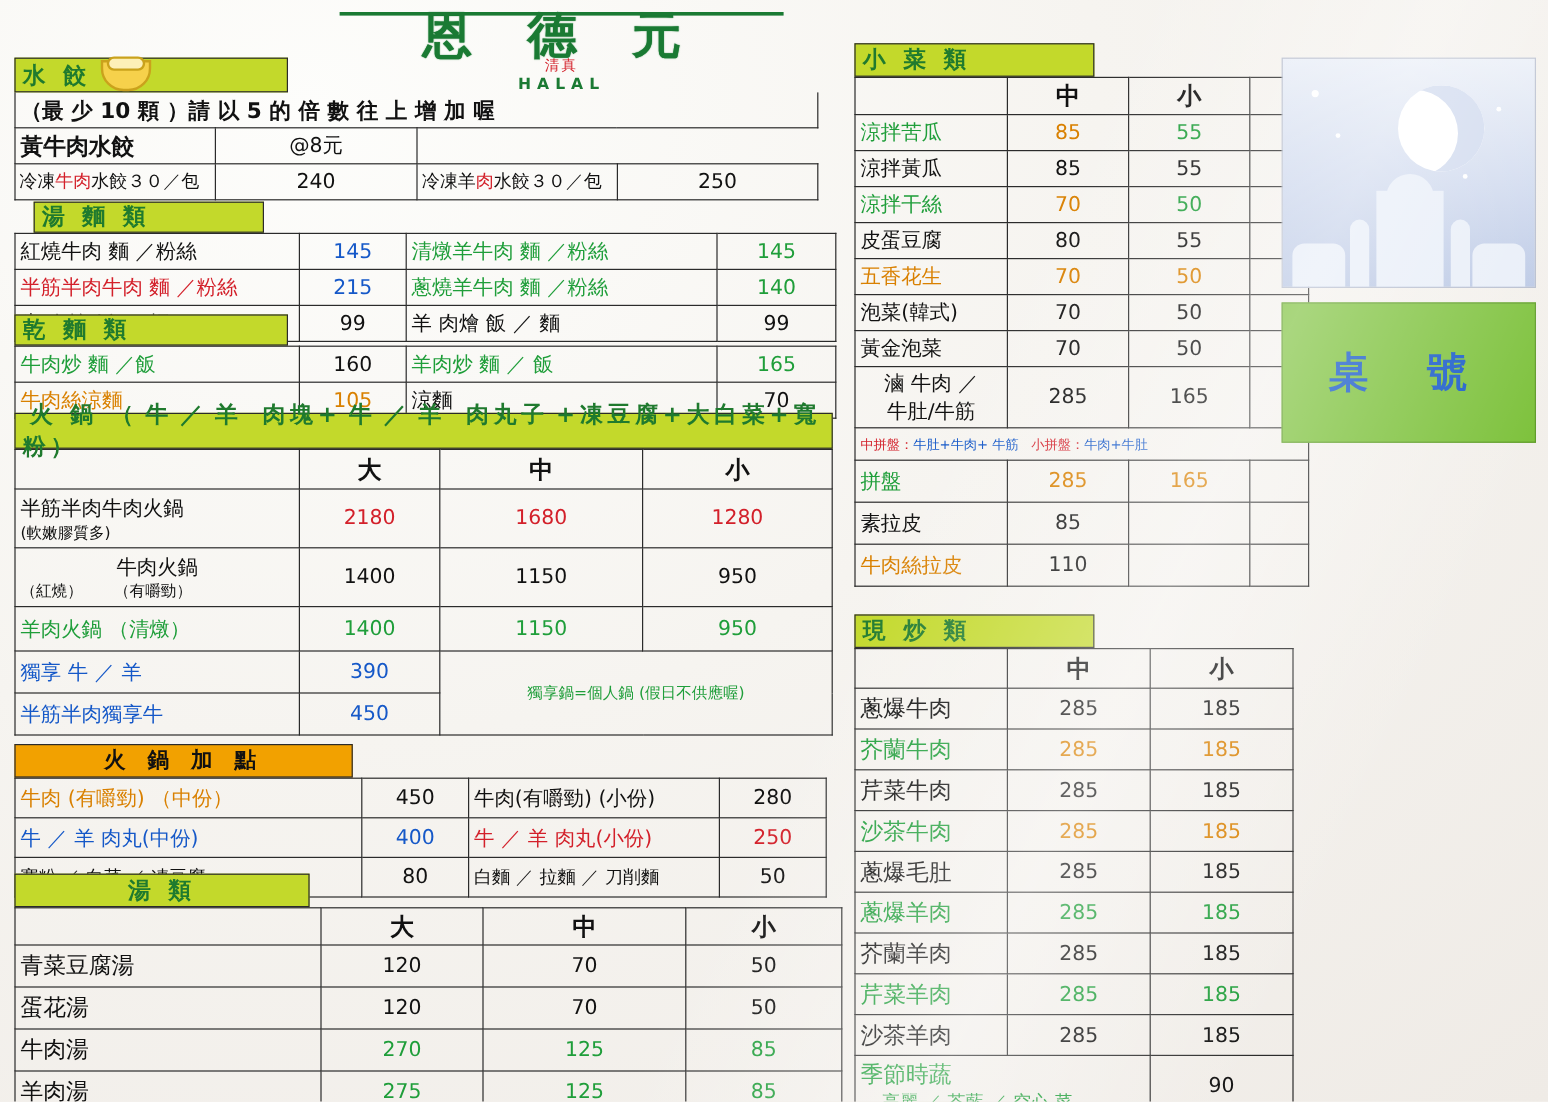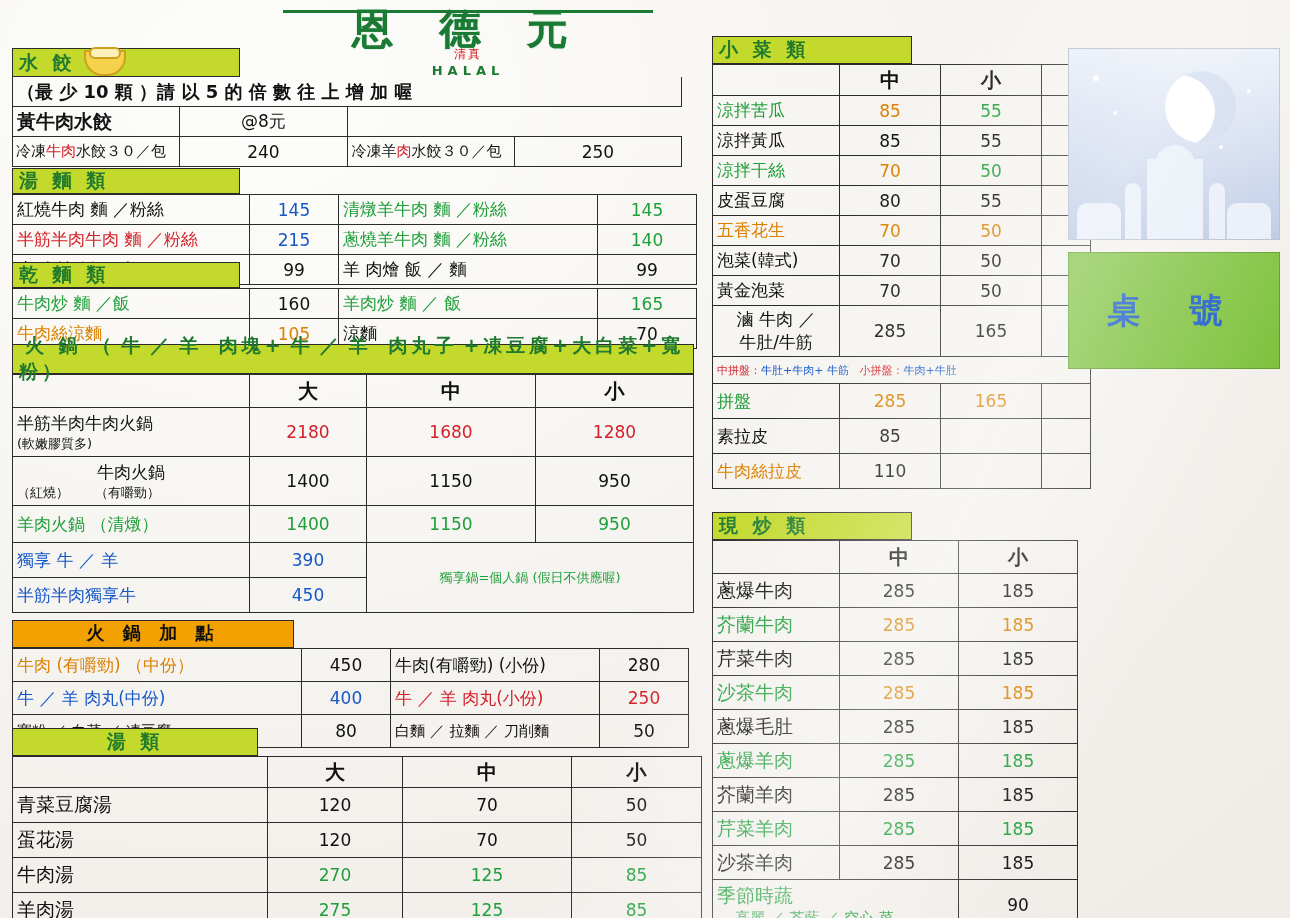--- a/index.html
+++ b/index.html
@@ -138,21 +138,21 @@
       <td class="lft mid">
         <span class="dark">冷凍羊</span><span class="red">肉</span><span class="dark">水餃３０／包</span>
       </td>
       <td class="ctr">250</td>
     </tr>
   </tbody>
     </table>
 </div>
 
 <div class="blk" style="left:12px;top:168px;width:670px;">
-  <div class="striph" style="width:228px;height:26px;position:absolute;top:0;left:0;z-index:2;">
+  <div class="striph" style="width:192px;height:26px;position:absolute;top:0;left:16px;z-index:2;">
     <span>湯 麵 類</span>
   </div>
   <table style="margin-top:26px;">
     <tbody>
         <tr>
       <td class="lft" style="width:228px;color:#111;">紅燒牛肉 麵 ／粉絲</td>
       <td class="ctr blue" style="width:80px;">145</td>
       <td class="lft green" style="width:250px;">清燉羊牛肉 麵 ／粉絲</td>
       <td class="ctr green" style="width:90px;">145</td>
     </tr>

